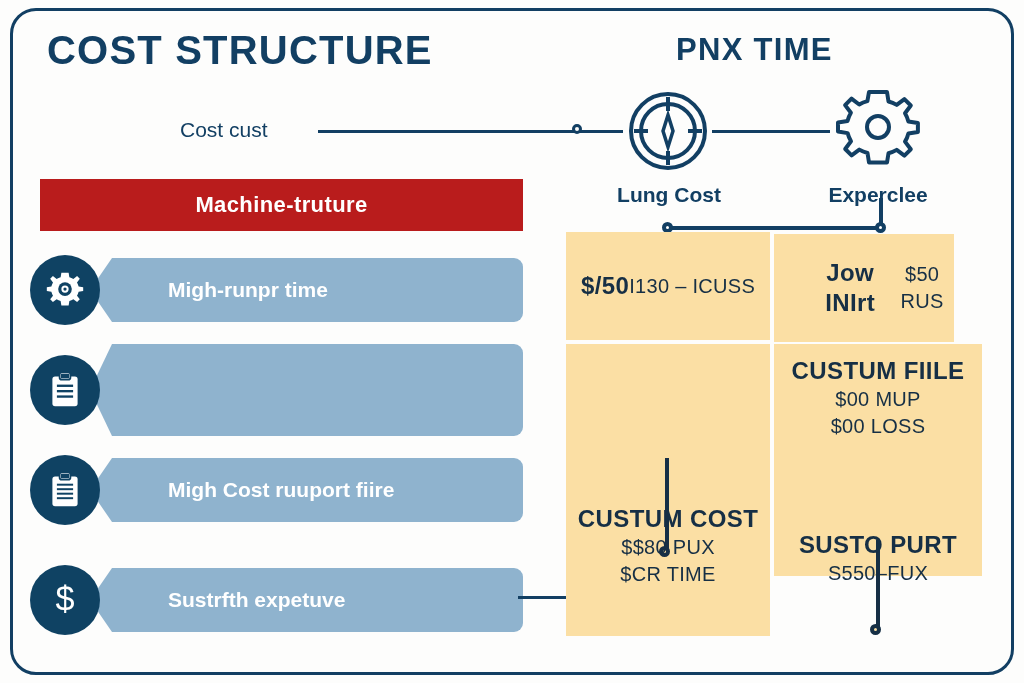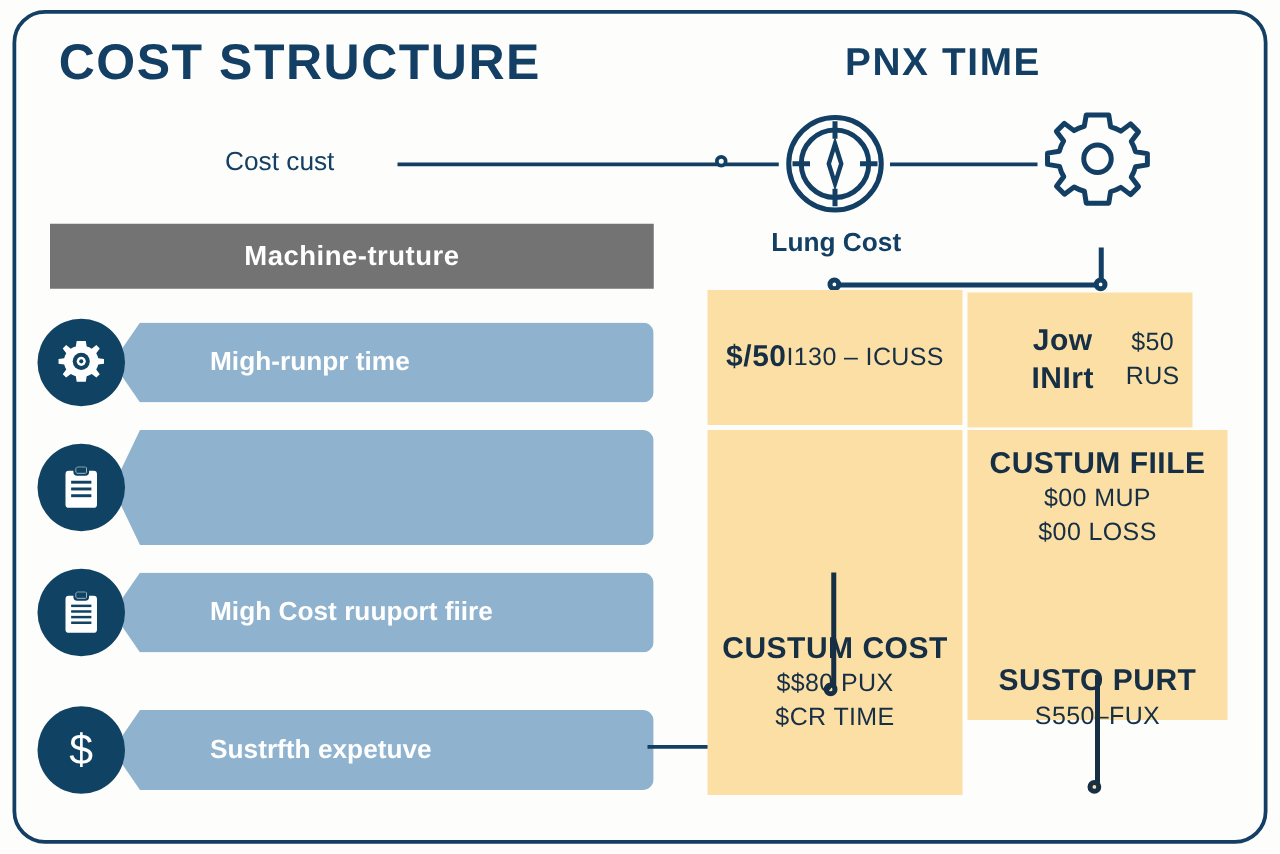--- a/index.html
+++ b/index.html
@@ -116,21 +116,21 @@
   .cap-1 { left: 604px; top: 183px; width: 130px; }
   .cap-2 { left: 810px; top: 183px; width: 136px; }
 
   
   .machine-header {
     position: absolute;
     left: 40px;
     top: 179px;
     width: 483px;
     height: 52px;
-    background: #737373;
+    background: #b91c1c;
     display: flex;
     align-items: center;
     justify-content: center;
     color: #ffffff;
     font-size: 22px;
     font-weight: bold;
     letter-spacing: .4px;
     box-sizing: border-box;
   }
 
@@ -348,20 +348,21 @@
   </div>
 
   <div class="icon-gear-big">
     <svg viewBox="0 0 88 88" width="88" height="88">
       <path d="M44 6 l9 0 1.5 9.5 a30 30 0 0 1 8.2 3.4 l7.7-5.8 6.4 6.4 -5.8 7.7 a30 30 0 0 1 3.4 8.2 l9.5 1.5 0 9 -9.5 1.5 a30 30 0 0 1 -3.4 8.2 l5.8 7.7 -6.4 6.4 -7.7-5.8 a30 30 0 0 1 -8.2 3.4 L53 76.5 l-9 0 -9-0 -1.5-9.5 a30 30 0 0 1 -8.2-3.4 l-7.7 5.8 -6.4-6.4 5.8-7.7 a30 30 0 0 1 -3.4-8.2 L4 45.5 l0-9 9.5-1.5 a30 30 0 0 1 3.4-8.2 l-5.8-7.7 6.4-6.4 7.7 5.8 a30 30 0 0 1 8.2-3.4 L35 6 Z" fill="none" stroke="#123f63" stroke-width="4" stroke-linejoin="round"></path>
       <circle cx="44" cy="41" r="11" fill="none" stroke="#123f63" stroke-width="4"></circle>
     </svg>
   </div>
 
   <div class="icon-caption cap-1">Lung Cost</div>
+  <div class="icon-caption cap-2">Experclee</div>
 
   <div class="machine-header">Machine-truture</div>
 
   <div class="bar-row row1">
     <div class="bar-shape"></div>
     <div class="bar-icon">
       <svg viewBox="0 0 44 44" width="40" height="40">
         <path d="M22 3 l4 0 .8 5 a19 19 0 0 1 4.4 1.8 l4.1-3.1 3 3 -3.1 4.1 a19 19 0 0 1 1.8 4.4 l5 .8 0 4 -5 .8 a19 19 0 0 1 -1.8 4.4 l3.1 4.1 -3 3 -4.1-3.1 a19 19 0 0 1 -4.4 1.8 L26 39 l-4 0 -4 0 -.8-5 a19 19 0 0 1 -4.4-1.8 l-4.1 3.1 -3-3 3.1-4.1 a19 19 0 0 1 -1.8-4.4 L2 23 l0-4 5-.8 a19 19 0 0 1 1.8-4.4 L5.7 9.7 l3-3 4.1 3.1 a19 19 0 0 1 4.4-1.8 L18 3 Z" fill="#ffffff"></path>
         <circle cx="22" cy="21" r="7.5" fill="#0f4263"></circle>
         <circle cx="22" cy="21" r="4" fill="#ffffff"></circle>

